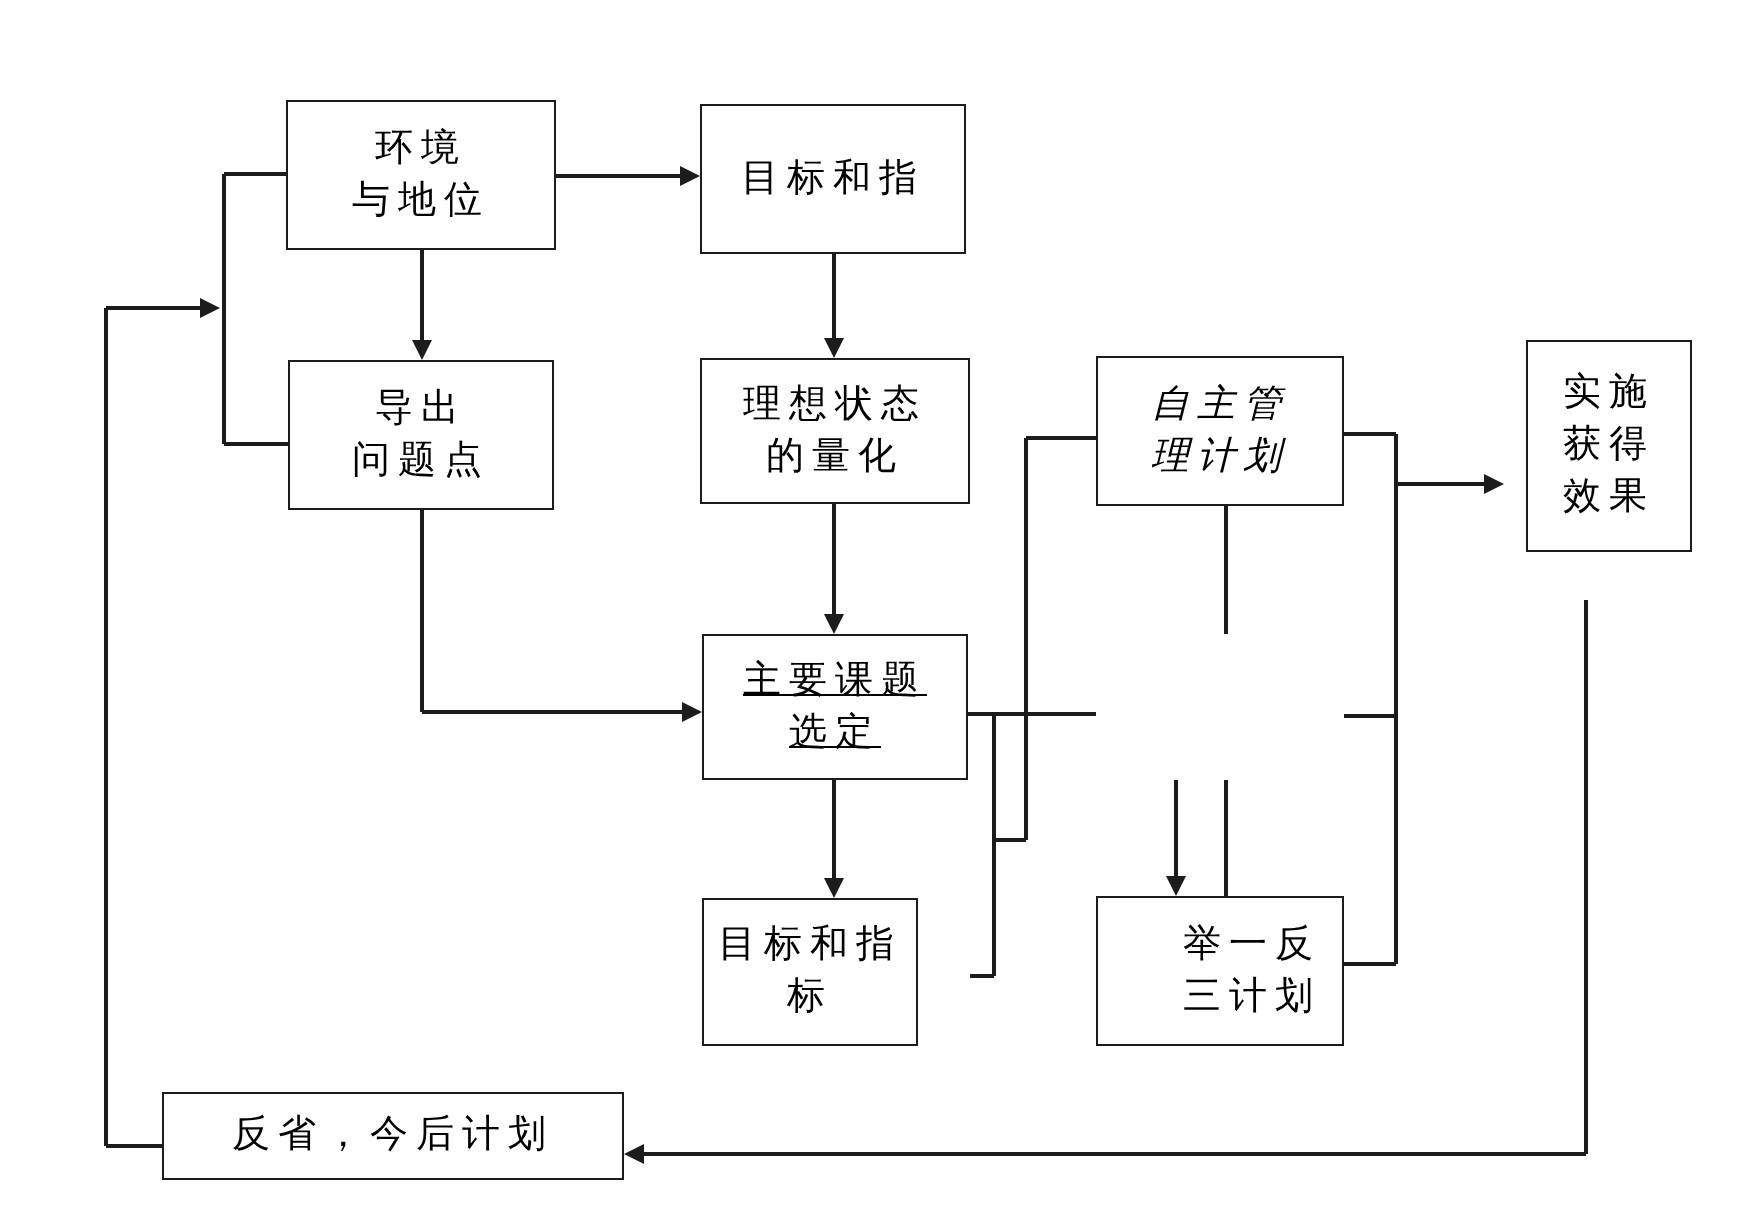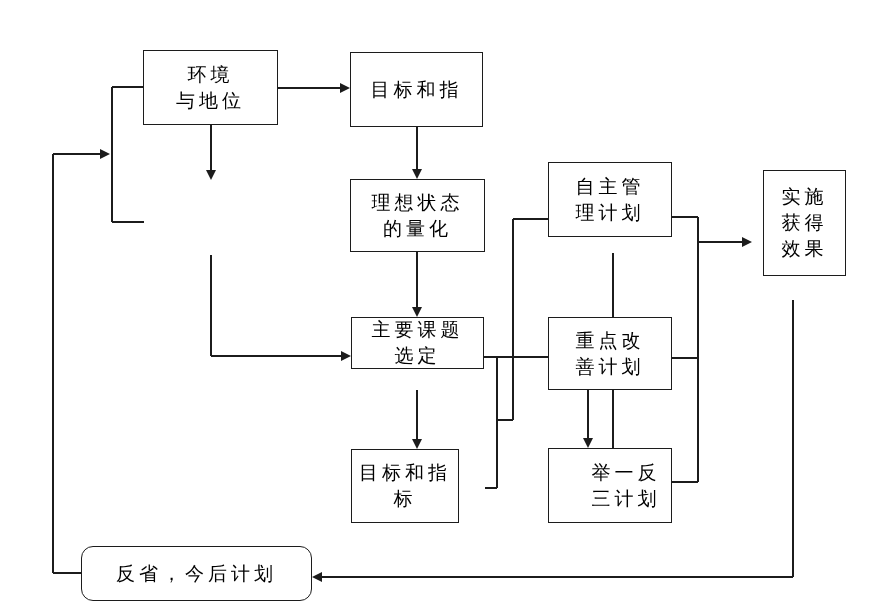--- a/index.html
+++ b/index.html
@@ -61,50 +61,50 @@
 <body>
 
 <div id="canvas">
     <div class="node" style="left: 143px; top: 50px; width: 135px; height: 75px;">
       <div class="lbl">环境</div>
       <div class="lbl">与地位</div>
     </div>
     <div class="node" style="left: 350px; top: 52px; width: 133px; height: 75px;">
       <div class="lbl">目标和指</div>
     </div>
+    <div class="node" style="left: 144px; top: 180px; width: 133px; height: 75px;">
+      <div class="lbl">导出</div>
+      <div class="lbl">问题点</div>
+    </div>
     <div class="node" style="left: 350px; top: 179px; width: 135px; height: 73px;">
       <div class="lbl">理想状态</div>
       <div class="lbl">的量化</div>
     </div>
-    <div class="node" style="left: 351px; top: 317px; width: 133px; height: 52px;">
+    <div class="node" style="left: 351px; top: 317px; width: 133px; height: 73px; text-decoration: underline;">
       <div class="lbl">主要课题</div>
       <div class="lbl">选定</div>
     </div>
     <div class="node" style="left: 351px; top: 449px; width: 108px; height: 74px;">
       <div class="lbl">目标和指</div>
       <div class="lbl">标</div>
     </div>
-    <div class="node" style="left: 548px; top: 162px; width: 124px; height: 75px;">
+    <div class="node" style="left: 548px; top: 178px; width: 124px; height: 75px; font-style: italic;">
       <div class="lbl">自主管</div>
       <div class="lbl">理计划</div>
-    </div>
-    <div class="node" style="left: 548px; top: 317px; width: 124px; height: 73px;">
-      <div class="lbl">重点改</div>
-      <div class="lbl">善计划</div>
     </div>
     <div class="node" style="left: 548px; top: 448px; width: 124px; height: 75px; padding-left: 32px;">
       <div class="lbl">举一反</div>
       <div class="lbl">三计划</div>
     </div>
     <div class="node" style="left: 752px; top: 170px; width: 83px; height: 106px; margin-left: 11px;">
       <div class="lbl">实施</div>
       <div class="lbl">获得</div>
       <div class="lbl">效果</div>
     </div>
-    <div class="node" style="left: 81px; top: 546px; width: 231px; height: 55px; border-radius: 12px;">
+    <div class="node" style="left: 81px; top: 546px; width: 231px; height: 44px;">
       <div class="lbl">反省，今后计划</div>
     </div>
     <div class="seg" style="left: 278px; top: 87.25px; width: 63px; height: 1.5px;"></div>
     <div class="arr arr-right" style="left: 340px; top: 83px;"></div>
     <div class="seg" style="left: 210.25px; top: 125px; width: 1.5px; height: 46px;"></div>
     <div class="arr arr-down" style="left: 206px; top: 170px;"></div>
     <div class="seg" style="left: 416.25px; top: 127px; width: 1.5px; height: 43px;"></div>
     <div class="arr arr-down" style="left: 412px; top: 169px;"></div>
     <div class="seg" style="left: 416.25px; top: 252px; width: 1.5px; height: 56px;"></div>
     <div class="arr arr-down" style="left: 412px; top: 307px;"></div>

